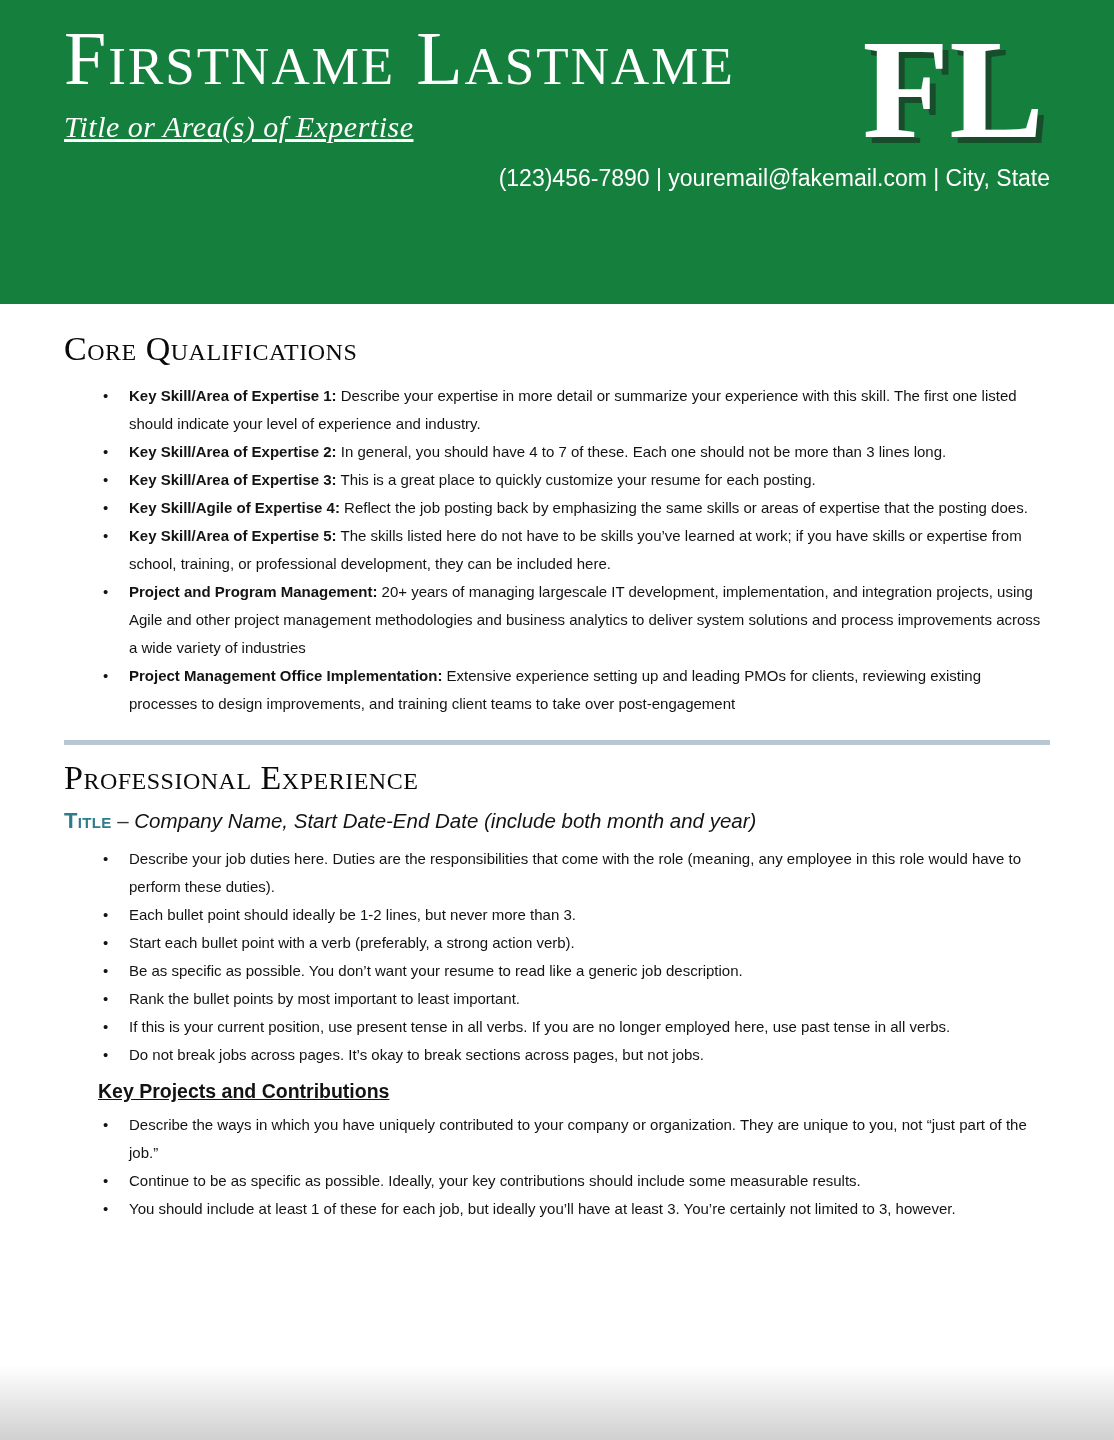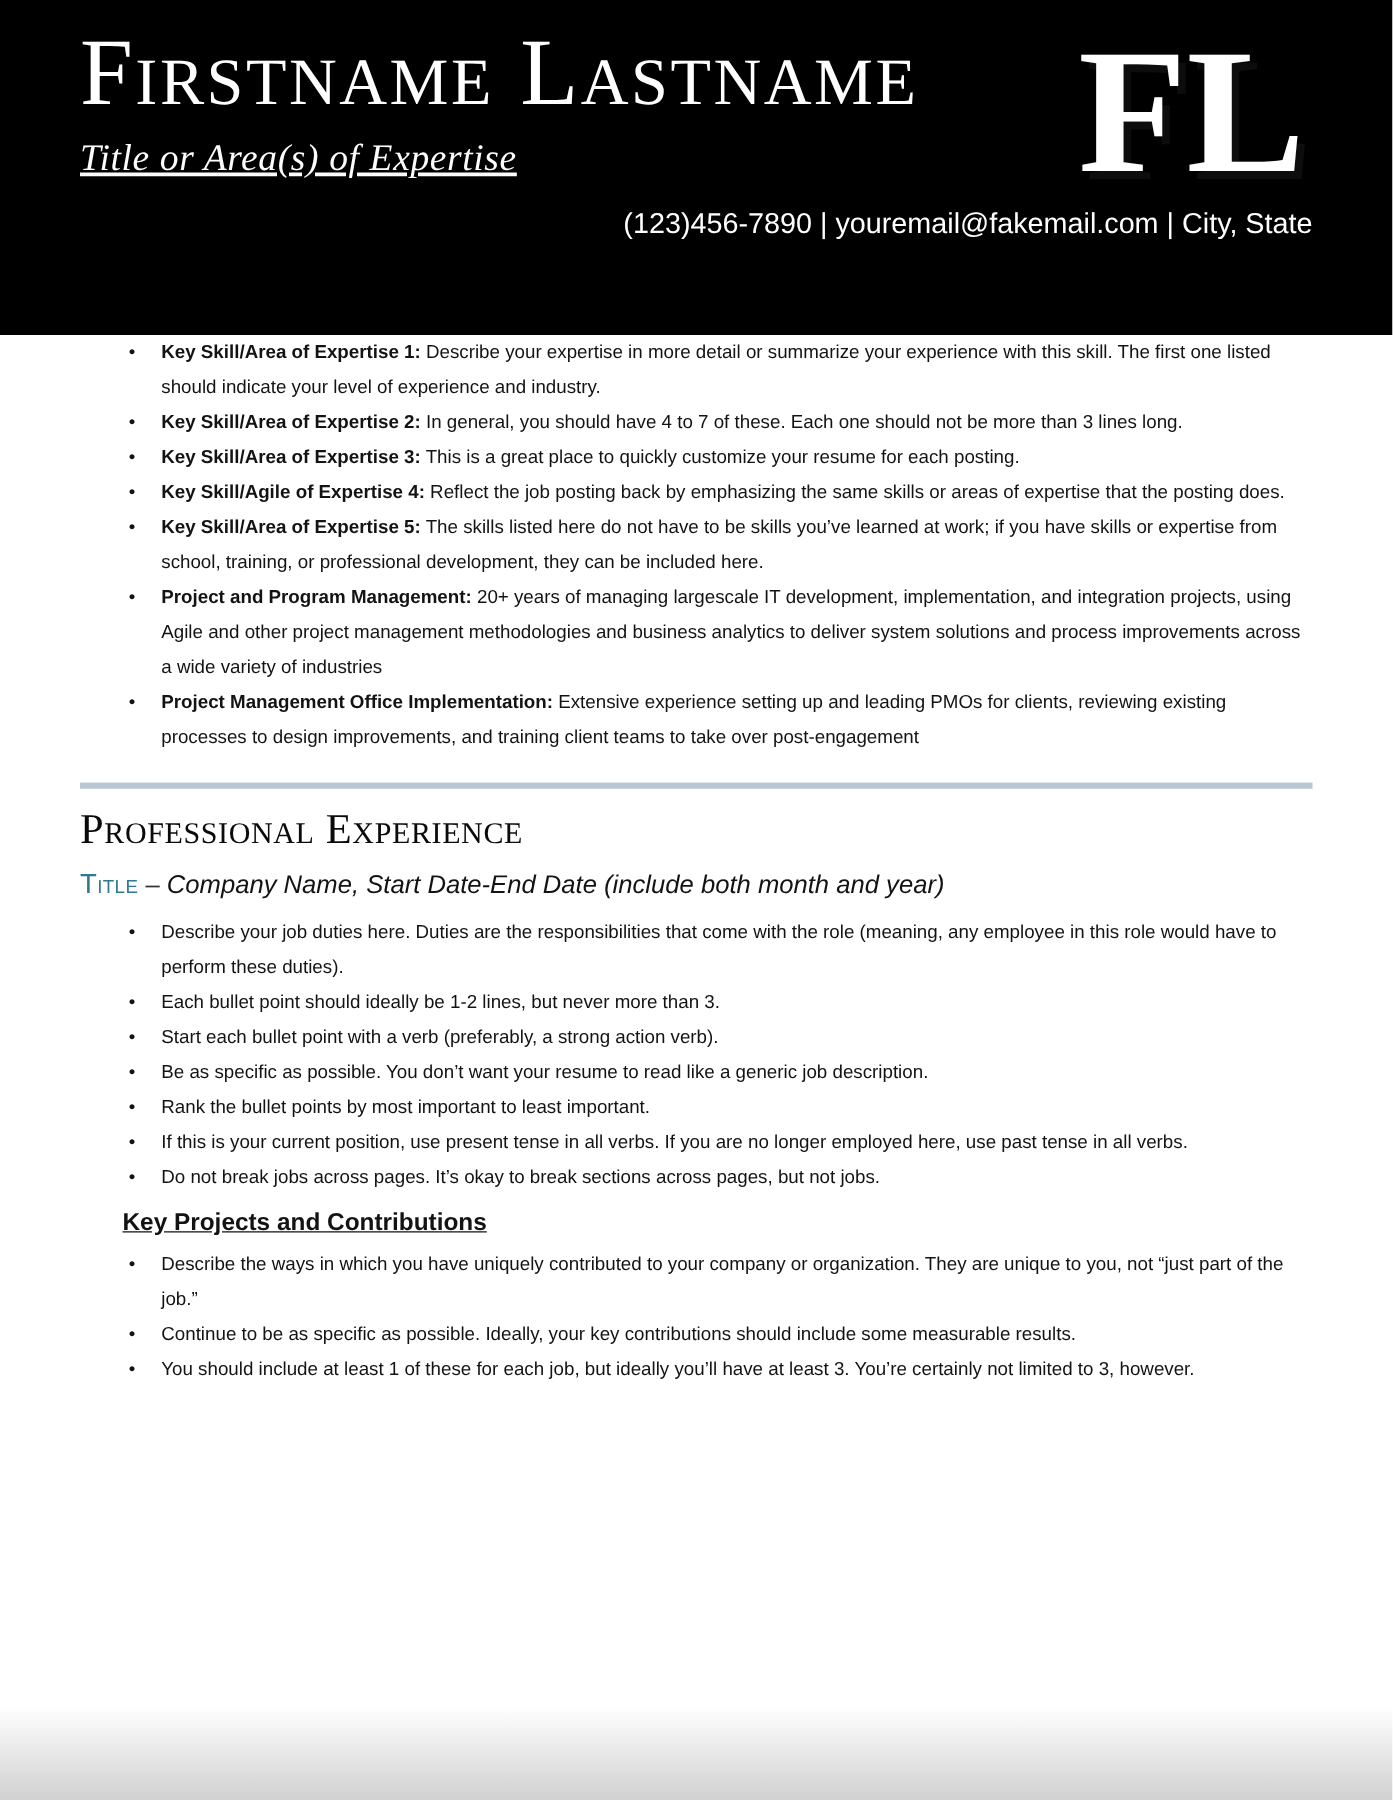--- a/index.html
+++ b/index.html
@@ -8,22 +8,22 @@
     width: 1114px; height: 1440px;
     background: #ffffff;
     font-family: "Liberation Sans", "DejaVu Sans", sans-serif;
     color: #131313;
     position: relative;
     overflow: hidden;
   }
 
   
   .header {
-    background: #000000;
-    height: 268px;
+    background: #15803d;
+    height: 304px;
     padding: 20px 64px 0;
     position: relative;
   }
   .name {
     font-family: "Liberation Serif", "DejaVu Serif", serif;
     font-variant: small-caps;
     font-weight: 400;
     font-size: 76px;
     line-height: 1.0;
     letter-spacing: 2px;
@@ -97,21 +97,21 @@
     margin: 22px 0 0;
   }
 
   .job-line {
     font-size: 20.5px;
     line-height: 28px;
     margin: 2px 0 10px;
   }
   .job-title {
     color: #2e7b8e;
-    font-weight: 400;
+    font-weight: 700;
     font-variant: small-caps;
     font-size: 22px;
     letter-spacing: 0.3px;
     margin-top: 10px;
   }
   .job-sep { color: #333333; }
   .job-details { font-style: italic; }
 
   .subheading {
     font-size: 19.5px;
@@ -135,20 +135,21 @@
 <header class="header">
   <h1 class="name">Firstname Lastname</h1>
   <div class="subtitle">Title or Area(s) of Expertise</div>
   <div class="contact">(123)456-7890 | youremail@fakemail.com | City, State</div>
   <div class="monogram">FL</div>
 </header>
 
 <main>
 
   <section>
+    <h2>Core Qualifications</h2>
     <ul class="bullets">
       <li><span class="lead">Key Skill/Area of Expertise 1:</span> <span>Describe your expertise in more detail or summarize your experience with this skill. The first one listed should indicate your level of experience and industry.</span></li>
       <li><span class="lead">Key Skill/Area of Expertise 2:</span> <span>In general, you should have 4 to 7 of these. Each one should not be more than 3 lines long.</span></li>
       <li><span class="lead">Key Skill/Area of Expertise 3:</span> <span>This is a great place to quickly customize your resume for each posting.</span></li>
       <li><span class="lead">Key Skill/Agile of Expertise 4:</span> <span>Reflect the job posting back by emphasizing the same skills or areas of expertise that the posting does.</span></li>
       <li><span class="lead">Key Skill/Area of Expertise 5:</span> <span>The skills listed here do not have to be skills you’ve learned at work; if you have skills or expertise from school, training, or professional development, they can be included here.</span></li>
       <li><span class="lead">Project and Program Management:</span> <span>20+ years of managing largescale IT development, implementation, and integration projects, using Agile and other project management methodologies and business analytics to deliver system solutions and process improvements across a wide variety of industries</span></li>
       <li><span class="lead">Project Management Office Implementation:</span> <span>Extensive experience setting up and leading PMOs for clients, reviewing existing processes to design improvements, and training client teams to take over post-engagement</span></li>
     </ul>
   </section>

